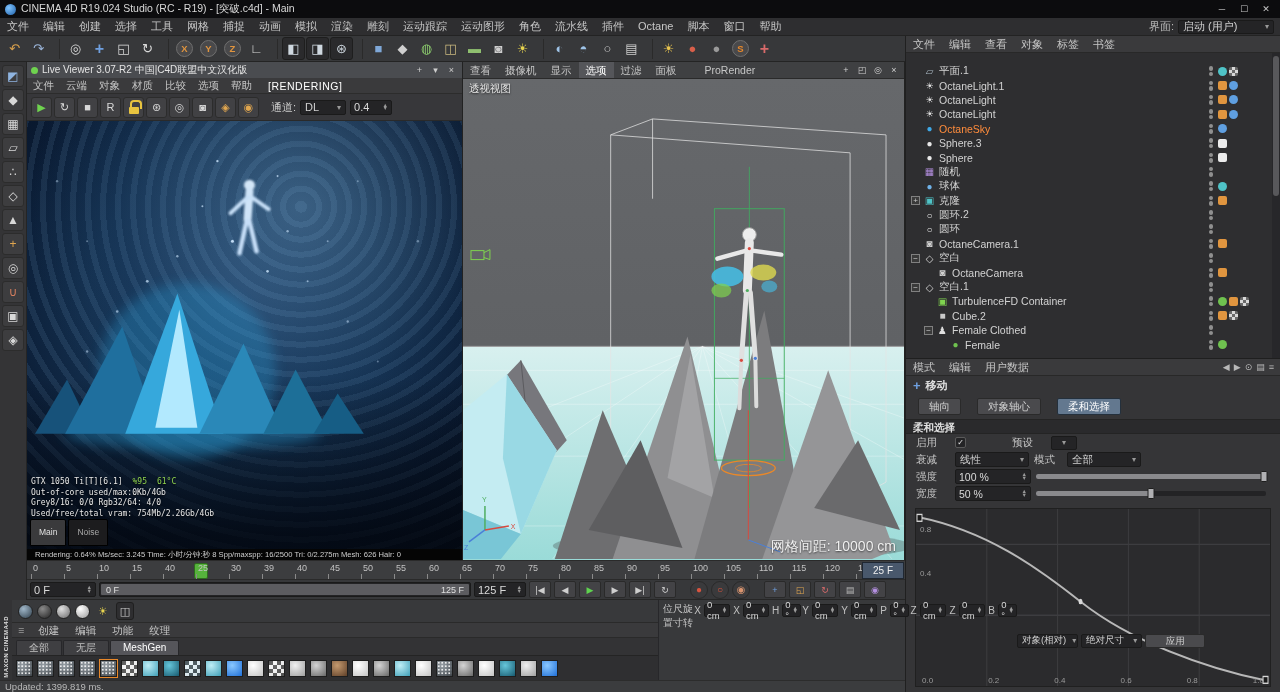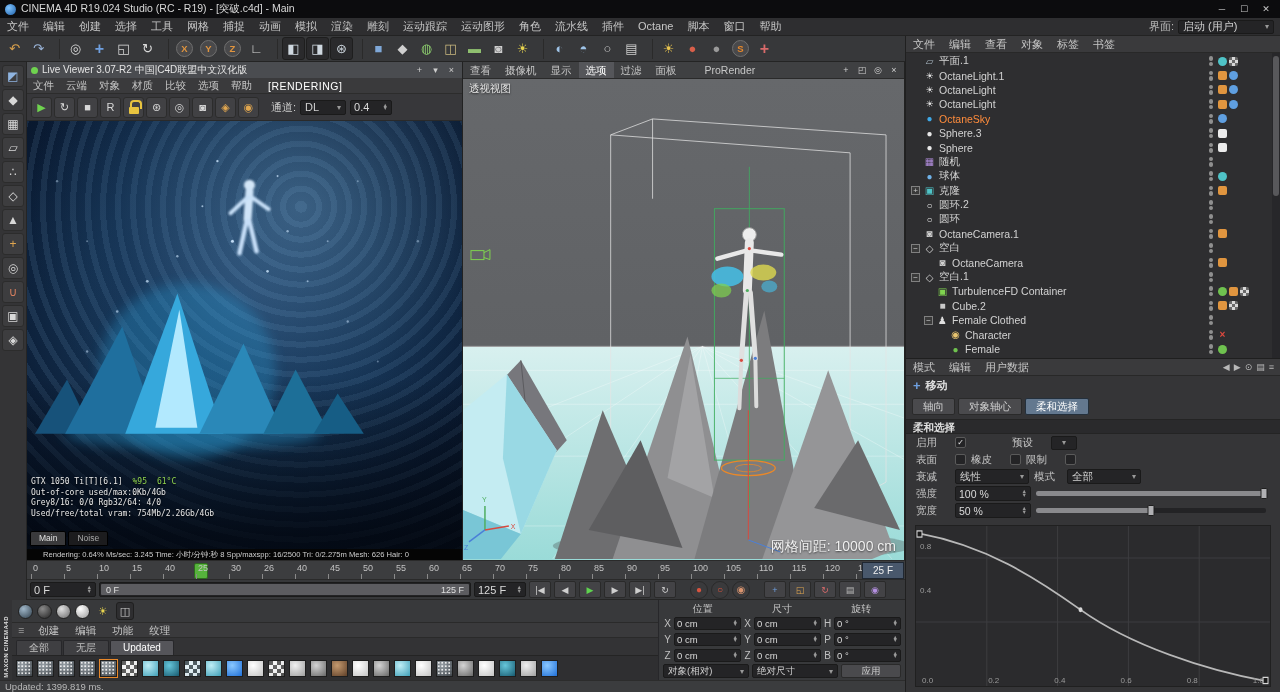--- a/index.html
+++ b/index.html
@@ -57,23 +57,23 @@
  radial-gradient(circle at 63% 20%, rgba(140,195,235,.30), rgba(40,85,130,.12) 42%, transparent 62%),
  repeating-radial-gradient(circle at 63% 20%, rgba(150,200,240,.10) 0 6px, transparent 6px 15px),
  radial-gradient(ellipse at 48% 42%, #1e4066 0%, #14304f 45%, #0a1b33 75%, #071223 100%)}
 .lv-render::after{content:"";position:absolute;inset:0;background:linear-gradient(180deg,transparent 60%,rgba(2,6,14,.8) 97%);pointer-events:none}
 .lv-render svg{position:absolute;inset:0;z-index:1}
 .gpu{position:absolute;left:4px;bottom:30px;z-index:2;font-size:8px;line-height:10.5px;color:#e8e8e8;font-family:"DejaVu Sans Mono",monospace;text-shadow:0 1px 2px #000}
 .gpu .grn{color:#8fd34f}
 .gpu b{font-weight:normal}
 .gpu .l1 span,.gpu .l1 b{margin-right:10px}
 .lv-tabs{position:absolute;left:3px;bottom:3px;z-index:2;display:flex;gap:2px;font-size:8.5px}
-.lv-tabs span{padding:0 8px;line-height:13px;background:#1c1c1e;border:1px solid #000;color:#a8a8a8;border-radius:2px 2px 0 0}
+.lv-tabs span{padding:6px 8px;line-height:13px;background:#1c1c1e;border:1px solid #000;color:#a8a8a8;border-radius:2px 2px 0 0}
 .lv-tabs .active{background:#3a3a3c;color:#e0e0e0}
-.lv-stats{height:11px;line-height:11px;background:#050505;color:#cfcfcf;font-size:7.6px;padding-left:16px;white-space:nowrap;overflow:hidden;flex:none}
+.lv-stats{height:11px;line-height:11px;background:#050505;color:#cfcfcf;font-size:7.6px;padding-left:8px;white-space:nowrap;overflow:hidden;flex:none}
 
 .vp{left:463px;top:62px;width:442px;height:498px;display:flex;flex-direction:column;border-right:1px solid #222}
 .vp-menu{height:17px;background:#3f4042;border-bottom:1px solid #2a2a2a;display:flex;align-items:center;font-size:10.5px;flex:none}
 .vp-menu .mitem{padding:0 7px;line-height:16px}
 .vp-corner{margin-left:auto;display:flex;gap:2px;padding-right:3px;color:#cfcfcf;font-size:9px}
 .vp-corner span{width:14px;text-align:center}
 .vp-scene{flex:1;position:relative;overflow:hidden;background:linear-gradient(#66686b 0%,#606265 55%,#5a5c5f 100%)}
 .vp-floor{position:absolute;left:0;top:268px;right:0;bottom:0;background:linear-gradient(#d8f0ef,#9adbd8)}
 .vp-scene svg{position:absolute;inset:0}
 .vp-label{position:absolute;top:3px;left:6px;color:#e6e6e6;font-size:10.5px;text-shadow:0 1px 2px rgba(0,0,0,.7);z-index:2}
@@ -116,21 +116,21 @@
 .tag.t-ck{background:repeating-conic-gradient(#d8d8d8 0 25%,#6a6a6a 0 50%);background-size:6px 6px;border-radius:2px}
 .tag.t-rx::before{content:"×";color:#e0493f;font-weight:bold;font-size:10px}
 .om-sb{position:absolute;top:0;right:0;width:8px;height:100%;background:#27272a}
 .om-sb i{position:absolute;left:1px;top:3px;width:6px;height:140px;border-radius:3px;background:#58585b}
 
 .am{flex:1;border-top:1px solid #1f1f1f;display:flex;flex-direction:column;background:#353537}
 .am-menu{height:17px;background:#3a3a3c;border-bottom:1px solid #282828;display:flex;align-items:center;flex:none}
 .am-icons{margin-left:auto;display:flex;gap:4px;padding-right:6px;color:#b8b8b8;font-size:9px}
 .am-title{height:19px;display:flex;align-items:center;gap:5px;padding:0 7px;color:#e2e2e2;font-weight:bold;flex:none}
 .am-title i{color:#6fa0e0;font-size:13px;font-weight:bold}
-.am-btnrow{display:flex;gap:3px;padding:3px 6px 4px;flex:none}
+.am-btnrow{display:flex;gap:16px;padding:3px 12px 4px;flex:none}
 .abtn{height:17px;line-height:15px;padding:0 10px;background:#4a4a4d;border:1px solid #2a2a2a;border-radius:2px;color:#d0d0d0;font-size:10.5px}
 .abtn.on{background:#63788f;color:#fff;border-color:#24303c}
 .am-sec{height:15px;line-height:15px;background:#2a2a2c;border-top:1px solid #242424;border-bottom:1px solid #242424;padding-left:7px;color:#e0e0e0;font-weight:bold;font-size:10.5px;flex:none}
 .arow{height:17px;display:flex;align-items:center;padding:0 10px;gap:5px;font-size:10.5px;flex:none}
 .alabel{width:34px;flex:none;color:#c4c4c4}
 .cb{width:11px;height:11px;background:#242426;border:1px solid #5a5a5a;border-radius:2px;display:inline-flex;align-items:center;justify-content:center;font-size:8px;color:#e8e8e8;flex:none}
 .cb.on::before{content:"✓"}
 .sp40{width:36px;flex:none}
 .combo.w74{min-width:74px;height:15px;font-size:10.5px}
 .vf.w76{width:76px;flex:none;font-size:10.5px}
@@ -169,21 +169,21 @@
 .mat-menu .mitem{padding:0 8px;line-height:15px}
 .burger{padding:0 6px;color:#9a9a9a}
 .mat-tabs{height:17px;display:flex;align-items:flex-end;gap:1px;padding:1px 4px 0;background:#333335;flex:none}
 .mtab{padding:0 12px;line-height:14px;height:15px;background:#3f3f42;border:1px solid #27272a;border-bottom:none;border-radius:2px 2px 0 0;font-size:10px;color:#c0c0c0}
 .mtab.on{background:#55555a;color:#fff}
 .mat-thumbs{flex:1;display:flex;align-items:center;gap:4px;padding:0 4px;background:#2f2f31;border-top:1px solid #242424;overflow:hidden}
 .thumb{width:17px;height:17px;flex:none;border:1px solid #1e1e1e;background:radial-gradient(circle at 35% 30%,var(--c1),var(--c2));position:relative}
 .thumb.ckr::after{content:"";position:absolute;inset:0;background:repeating-conic-gradient(rgba(255,255,255,.75) 0 25%,rgba(60,60,60,.75) 0 50%);background-size:8px 8px}
 .thumb.spk::after{content:"";position:absolute;inset:0;background-image:radial-gradient(rgba(255,255,255,.85) .7px,transparent .8px);background-size:3.5px 3.5px}
 .thumb.msel{outline:1.5px solid #e8882a}
-.coords{left:658px;top:600px;width:247px;height:80px;background:#38393b;border-left:1px solid #27272a;display:flex;flex-direction:column;padding:2px 4px;font-size:10px}
+.coords{left:658px;top:600px;width:247px;height:80px;background:#38393b;border-left:1px solid #27272a;display:flex;padding:2px 4px;font-size:10px}
 .co-h{display:flex;height:13px;color:#c6c6c6}
 .co-h span{flex:1;text-align:center}
 .co-row{display:flex;align-items:center;height:16px;gap:2px}
 .co-row b{width:9px;text-align:center;font-weight:normal;color:#c0c0c0}
 .co-row .vf{flex:1;height:13px;font-size:9.5px;padding:0 2px}
 .co-foot{display:flex;align-items:center;gap:3px;margin-top:1px}
 .co-foot .combo{min-width:0;flex:1;height:14px;font-size:9.5px}
 .apply{flex:0 0 60px;height:14px;background:#4a4a4d;border:1px solid #2a2a2a;border-radius:2px;color:#d0d0d0;font-size:9.5px}
 .statusbar{left:0;top:680px;width:905px;height:12px;background:#3b3c3e;border-top:1px solid #2c2c2c;display:flex;align-items:center;gap:24px;padding-left:5px;font-size:9.5px;color:#b9b9b9;white-space:nowrap;overflow:hidden}
 </style>
@@ -704,21 +704,21 @@
 
       <span class="mitem">对象</span>
 
       <span class="mitem">标签</span>
 
       <span class="mitem">书签</span>
 
   </div>
   <div class="om-tree">
 
-      <div class="orow" style="padding-left: 5px;">
+      <div class="orow" style="padding-left: 5px; margin-top: 10px;">
         <span class="exp"></span>
         <span class="oi plane-icon"></span>
         <span class="oname">平面.1</span>
         <span class="dots">
           <i></i>
           <i></i>
         </span>
         <span class="tags">
           <i class="tag t-cy"></i>
           <i class="tag t-ck"></i>
@@ -946,32 +946,20 @@
         <span class="exp">−</span>
         <span class="oi figure-icon"></span>
         <span class="oname">Female Clothed</span>
         <span class="dots">
           <i></i>
           <i></i>
         </span>
         <span class="tags"></span>
       </div>
 
-      <div class="orow" style="padding-left: 31px;">
-        <span class="exp"></span>
-        <span class="oi chr-icon"></span>
-        <span class="oname">Character</span>
-        <span class="dots">
-          <i></i>
-          <i></i>
-        </span>
-        <span class="tags">
-          <i class="tag t-rx"></i>
-        </span>
-      </div>
 
       <div class="orow" style="padding-left: 31px;">
         <span class="exp"></span>
         <span class="oi fem-icon"></span>
         <span class="oname">Female</span>
         <span class="dots">
           <i></i>
           <i></i>
         </span>
         <span class="tags">
@@ -1021,28 +1009,20 @@
     </div>
     <div class="am-sec">柔和选择</div>
     <div class="arow">
       <span class="alabel">启用</span>
       <span class="cb on"></span>
       <span class="sp40"></span>
       <span class="alabel">预设</span>
       <span class="combo" style="min-width:26px;height:14px">
           <i>▾</i>
         </span>
-    </div>
-    <div class="arow">
-      <span class="alabel">表面</span>
-      <span class="cb"></span>
-      <span class="alabel">橡皮</span>
-      <span class="cb"></span>
-      <span class="alabel">限制</span>
-      <span class="cb"></span>
     </div>
     <div class="arow">
       <span class="alabel">衰减</span>
       <span class="combo w74">
           <span>线性</span>
           <i>▾</i>
         </span>
       <span class="alabel" style="width:28px">模式</span>
       <span class="combo w74">
           <span>全部</span>
@@ -1116,21 +1096,21 @@
     <span class="tick">10</span>
 
     <span class="tick">15</span>
 
     <span class="tick">40</span>
 
     <span class="tick">25</span>
 
     <span class="tick">30</span>
 
-    <span class="tick">26</span>
+    <span class="tick">39</span>
 
     <span class="tick">40</span>
 
     <span class="tick">45</span>
 
     <span class="tick">50</span>
 
     <span class="tick">55</span>
 
     <span class="tick">60</span>
@@ -1290,21 +1270,21 @@
 
       <span class="mitem">纹理</span>
 
   </div>
   <div class="mat-tabs">
 
       <span class="mtab">全部</span>
 
       <span class="mtab">无层</span>
 
-      <span class="mtab on">Updated</span>
+      <span class="mtab on">MeshGen</span>
 
   </div>
   <div class="mat-thumbs">
 
       <span class="thumb spk" style="--c1: #98a0a6; --c2: #3a4046;"></span>
 
       <span class="thumb spk" style="--c1: #98a0a6; --c2: #3a4046;"></span>
 
       <span class="thumb spk" style="--c1: #98a0a6; --c2: #3a4046;"></span>
 

